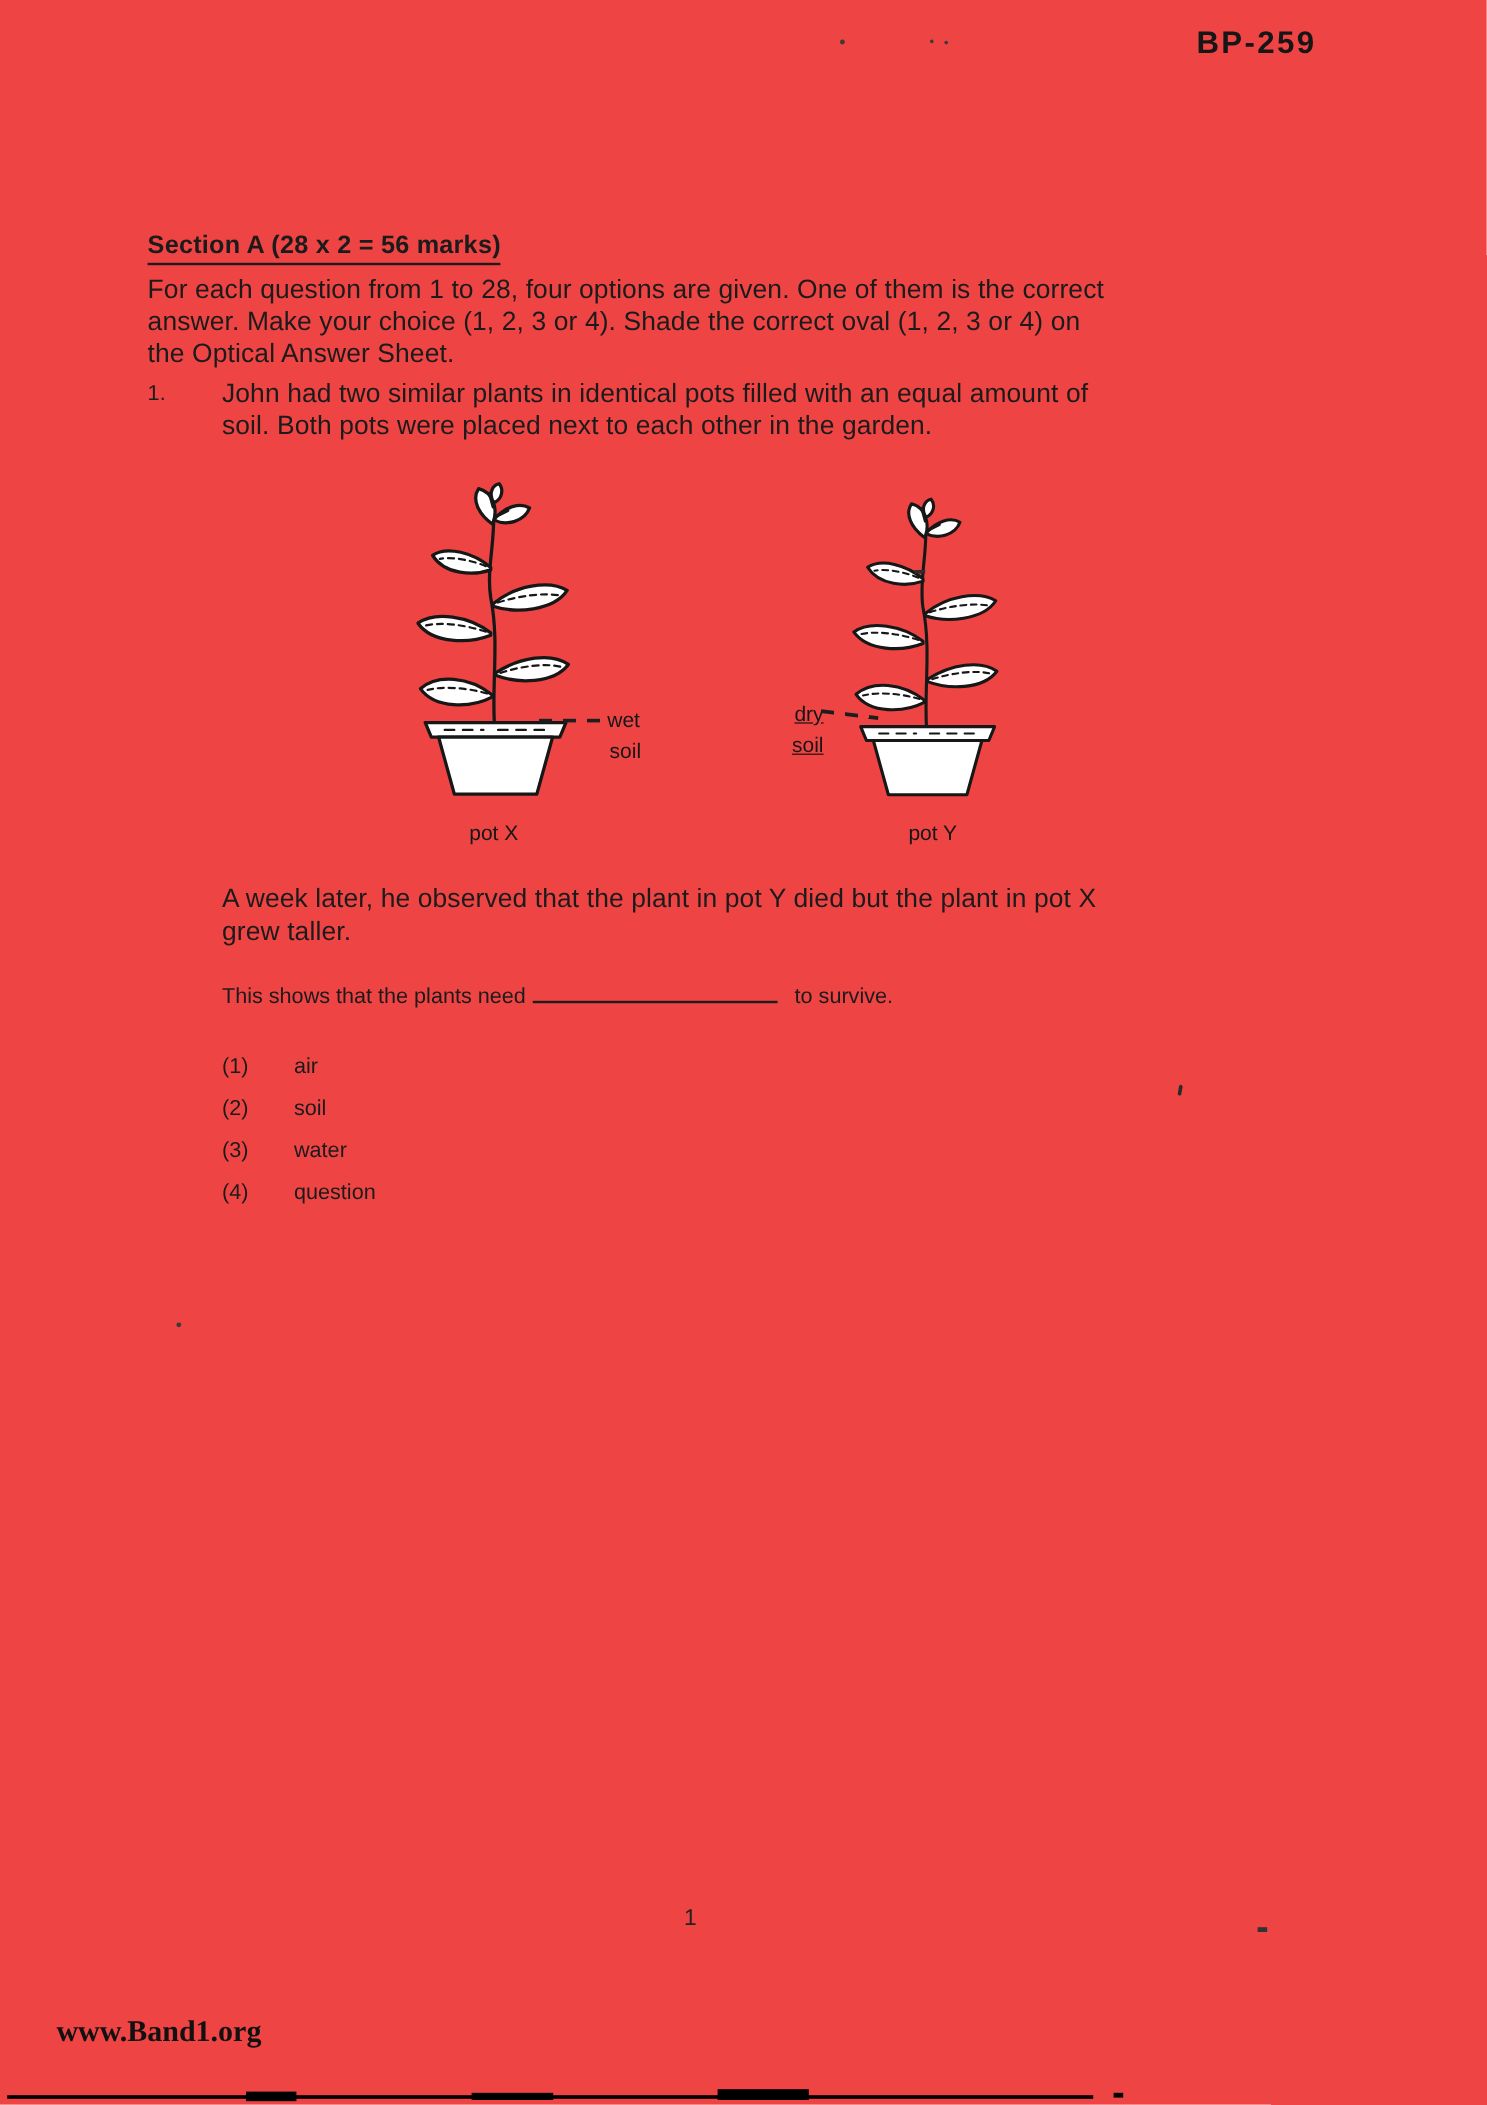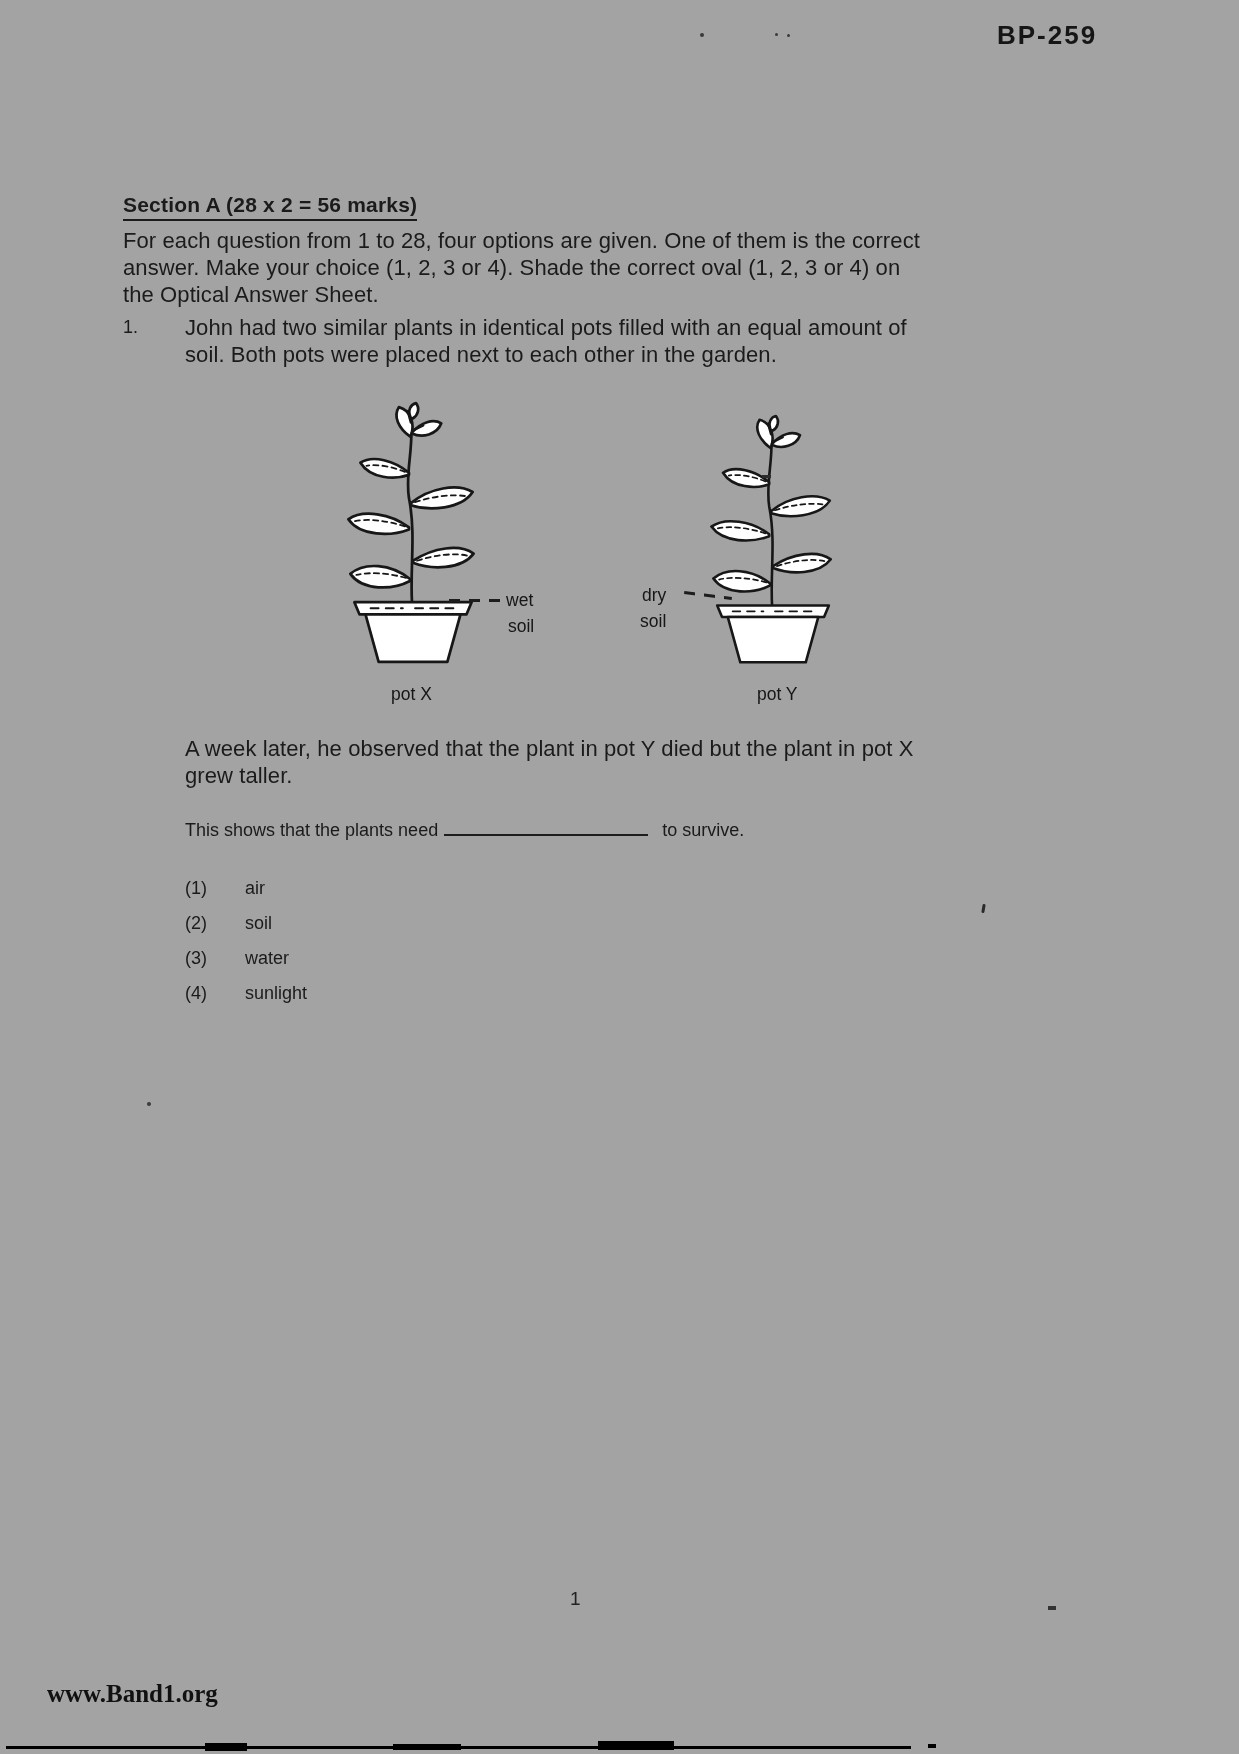--- a/index.html
+++ b/index.html
@@ -1,17 +1,17 @@
 <!DOCTYPE html>
 <html><head>
 <meta charset="utf-8">
 <style>
   html,body{margin:0;padding:0;background:#ffffff;}
   .page{
-    position:relative;width:1239px;height:1754px;background:#a3a3a3;
+    position:relative;width:1239px;height:1754px;background:#ef4444;
     font-family:"Liberation Sans",sans-serif;color:#1b1b1b;overflow:hidden;
   }
   .abs{position:absolute;}
   
   .corner-code{
     left:997px;top:20px;font-size:26px;font-weight:700;letter-spacing:2px;
     color:#161616;
   }
   
   .section-block{left:123px;top:193px;width:810px;}
@@ -102,21 +102,21 @@
   <svg class="abs plant" viewBox="0 0 190 265" style="left:678px;top:415px;width:192px;height:255px;">
     <use href="#plant-art"></use>
   </svg>
 
   <div class="abs dashes" style="left:449px;top:599px;width:54px;"></div>
   <div class="abs soil-label" style="left:505px;top:587px;">
     <span style="display:block">wet</span>
     <span style="display:block;margin-left:3px">soil</span>
   </div>
 
-  <div class="abs soil-label" style="left:642px;top:582px;">
+  <div class="abs soil-label" style="left:662px;top:582px;text-decoration:underline;">
     <span style="display:block">dry</span>
     <span style="display:block;margin-left:-2px">soil</span>
   </div>
   <div class="abs dashes" style="left:684px;top:594px;width:48px;transform:rotate(7deg);"></div>
 
   <div class="abs bar" style="left:762px;top:475px;width:9px;height:2.5px;background:#2c2c2c;"></div>
 
   <div class="abs pot-caption" style="left:391px;top:684px;text-align:center;">pot X</div>
   <div class="abs pot-caption" style="left:757px;top:684px;">pot Y</div>
 
@@ -136,21 +136,21 @@
     <div class="option-row">
       <span class="option-num">(2)</span>
       <span>soil</span>
     </div>
     <div class="option-row">
       <span class="option-num">(3)</span>
       <span>water</span>
     </div>
     <div class="option-row">
       <span class="option-num">(4)</span>
-      <span>sunlight</span>
+      <span>question</span>
     </div>
   </div>
 
   <div class="abs speck" style="left:147px;top:1102px;width:4px;height:4px;"></div>
 
   <div class="abs page-number">1</div>
   <div class="abs bar" style="left:1048px;top:1606px;width:8px;height:3.5px;background:#333;"></div>
 
   <div class="abs watermark">www.Band1.org</div>
 

